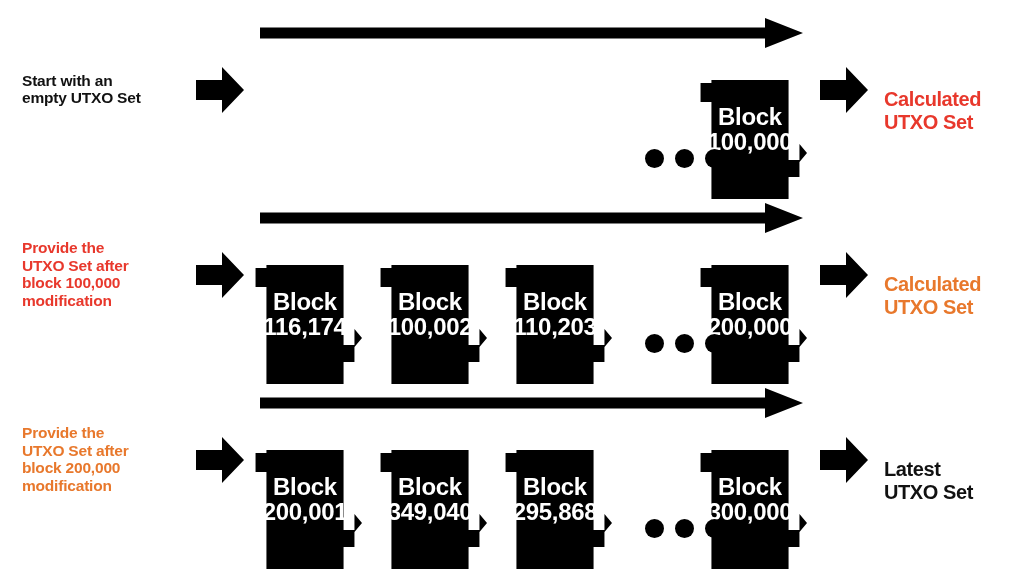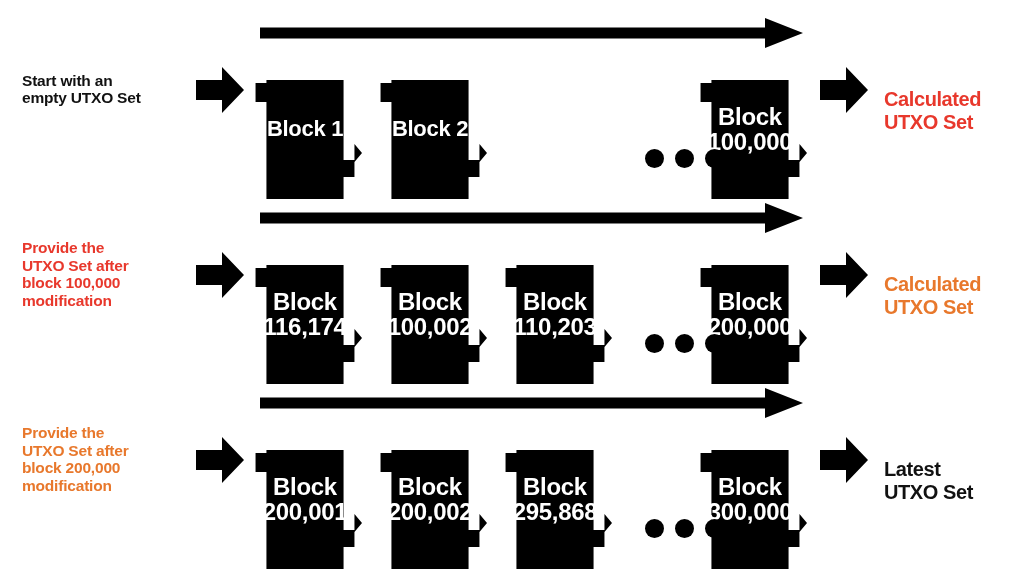--- a/index.html
+++ b/index.html
@@ -87,78 +87,20 @@
     <path fill="#000000" d="M0,13 L26,13 L26,0 L48,23 L26,46 L26,33 L0,33 Z"></path>
   </svg>
       </div>
       <div class="long-arrow" style="left: 260px; top: 18px; width: 543px;">
         <svg viewBox="0 0 543 30" width="543" height="30" preserveAspectRatio="none" aria-hidden="true">
     <path fill="#000000" d="M0,9.5 L505,9.5
        L505,0 L543,15 L505,30 L505,20.5 L0,20.5 Z"></path>
   </svg>
       </div>
       <div class="chain" style="left: 0px; top: 58px; width: 1024px;">
-        <div class="block one-line" style="left: 248px;">
-          <div class="shape">
-  <svg viewBox="0 0 136 119" preserveAspectRatio="none" aria-hidden="true">
-    <path fill="#000000" d="
-      M 0,10
-      L 9,19
-      L 9,3
-      L 22,3
-      L 22,0
-      L 114,0
-      L 114,80
-      L 127,80
-      L 127,64
-      L 136,73
-      L 127,82
-      L 127,97
-      L 114,97
-      L 114,119
-      L 22,119
-      L 22,22
-      L 9,22
-      L 9,19
-      Z"></path>
-  </svg>
-          </div>
-          <div class="btext">
-            <span>Block 1</span>
-          </div>
-        </div>
-        <div class="block one-line" style="left: 373px;">
-          <div class="shape">
-  <svg viewBox="0 0 136 119" preserveAspectRatio="none" aria-hidden="true">
-    <path fill="#000000" d="
-      M 0,10
-      L 9,19
-      L 9,3
-      L 22,3
-      L 22,0
-      L 114,0
-      L 114,80
-      L 127,80
-      L 127,64
-      L 136,73
-      L 127,82
-      L 127,97
-      L 114,97
-      L 114,119
-      L 22,119
-      L 22,22
-      L 9,22
-      L 9,19
-      Z"></path>
-  </svg>
-          </div>
-          <div class="btext">
-            <span>Block 2</span>
-          </div>
-        </div>
         <div class="block" style="left: 693px;">
           <div class="shape">
   <svg viewBox="0 0 136 119" preserveAspectRatio="none" aria-hidden="true">
     <path fill="#000000" d="
       M 0,10
       L 9,19
       L 9,3
       L 22,3
       L 22,0
       L 114,0
@@ -414,21 +356,21 @@
       L 114,119
       L 22,119
       L 22,22
       L 9,22
       L 9,19
       Z"></path>
   </svg>
           </div>
           <div class="btext">
             <span>Block</span>
-            <span>200,002</span>
+            <span>349,040</span>
           </div>
         </div>
         <div class="block" style="left: 498px;">
           <div class="shape">
   <svg viewBox="0 0 136 119" preserveAspectRatio="none" aria-hidden="true">
     <path fill="#000000" d="
       M 0,10
       L 9,19
       L 9,3
       L 22,3

